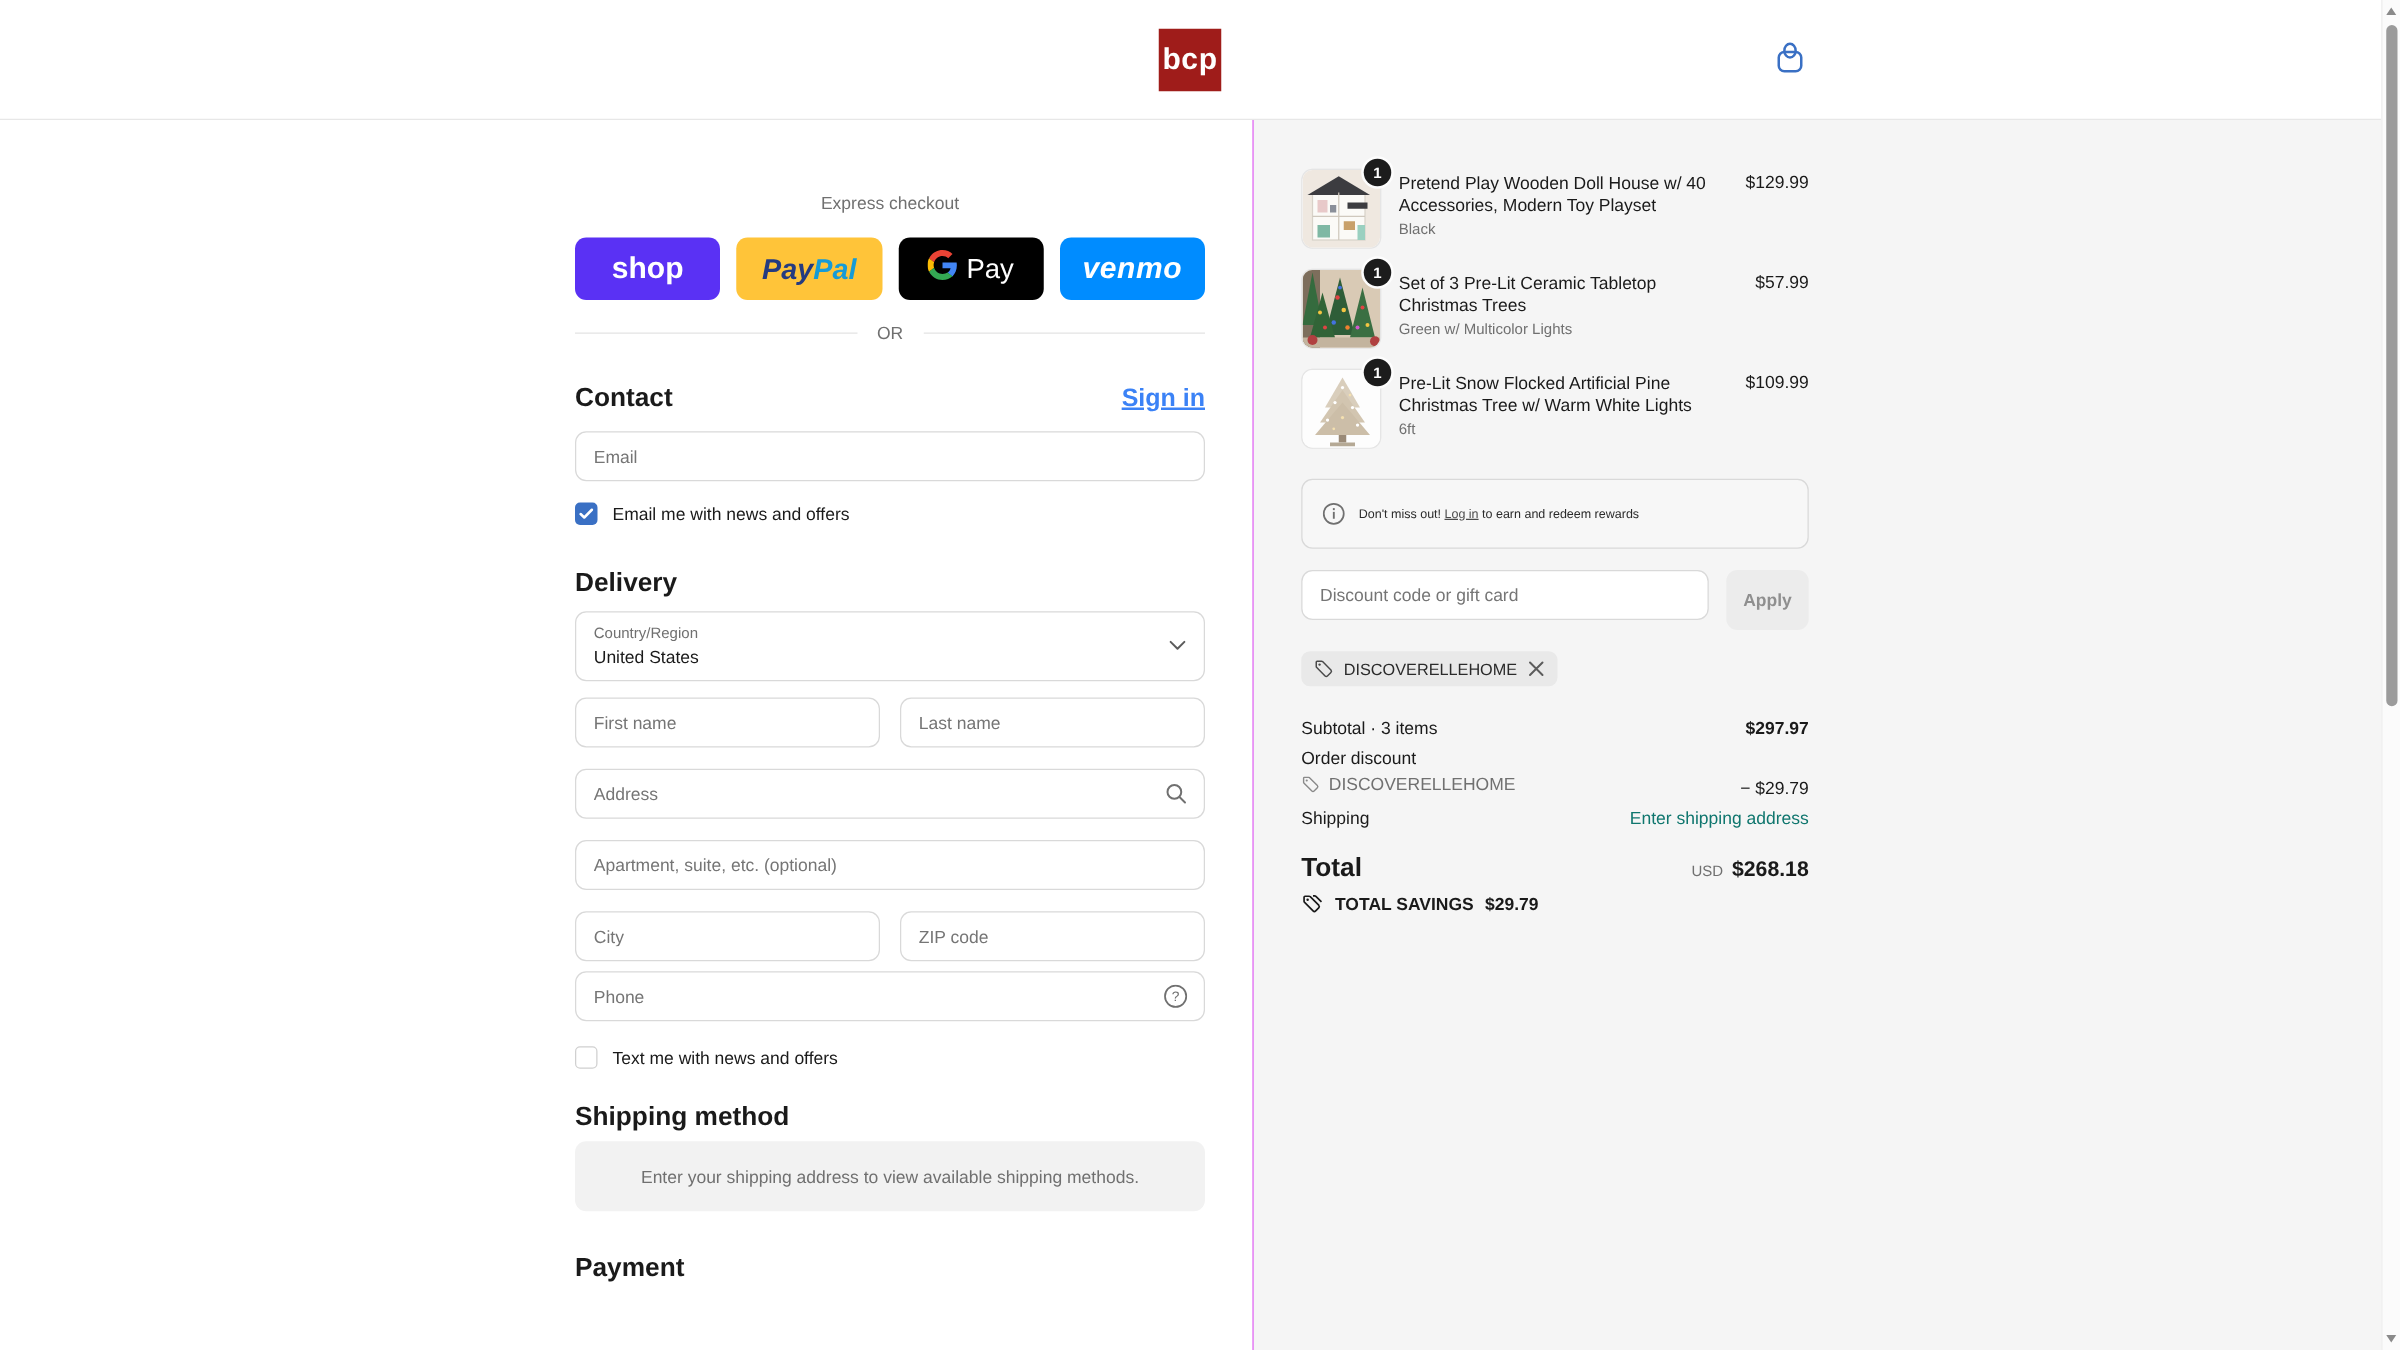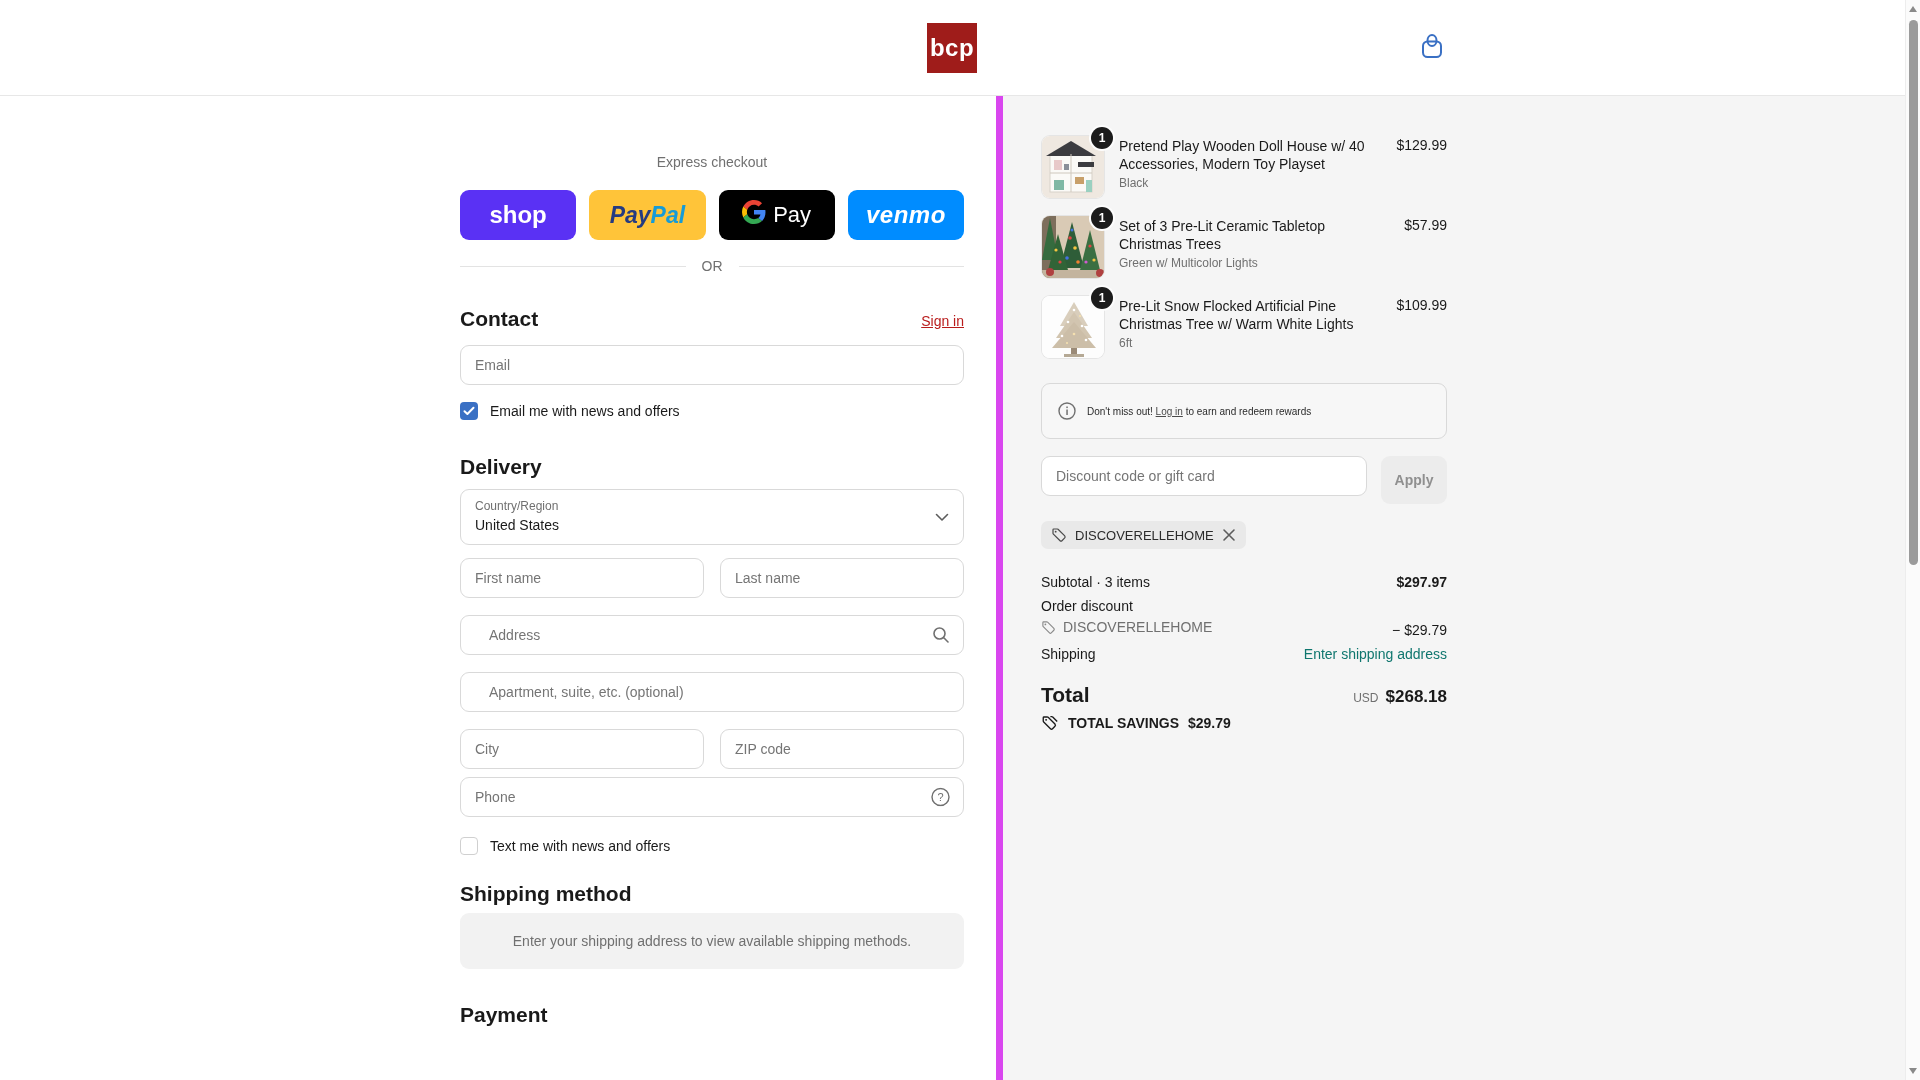--- a/index.html
+++ b/index.html
@@ -8,39 +8,39 @@
   .viewport { position:absolute; top:0; left:0; width:1905px; height:1080px; }
 
   
   .header { position:relative; height:96px; background:#fff; border-bottom:1px solid #e7e7e7; }
   .logo { position:absolute; left:927px; top:23px; width:50px; height:50px; background:#9f1c1a; display:flex; align-items:center; justify-content:center; color:#fff; font-size:24px; font-weight:600; letter-spacing:.5px; cursor:pointer; }
   .cart-btn { position:absolute; left:1412px; top:28px; width:40px; height:40px; display:flex; align-items:center; justify-content:center; cursor:pointer; background:none; border:none; }
 
   .main { display:flex; height:984px; }
 
   
-  .form-col { width:1003px; background:#fff; border-right:7px solid #d946ef; overflow:hidden; }
+  .form-col { width:1003px; background:#fff; border-right:1px solid #d946ef; overflow:hidden; }
   .form-inner { width:504px; margin-left:460px; padding-top:58px; }
 
   .express-label { text-align:center; font-size:14px; color:#707070; line-height:16px; }
   .express-row { display:flex; gap:13px; margin-top:20px; }
   .xbtn { flex:1; height:50px; border:none; border-radius:9px; display:flex; align-items:center; justify-content:center; cursor:pointer; }
   .xbtn.shop { background:#5a31f4; color:#fff; font-size:24px; font-weight:700; }
   .xbtn.paypal { background:#ffc439; font-style:italic; font-weight:700; font-size:23px; }
   .xbtn.paypal .pp1 { color:#253b80; }
   .xbtn.paypal .pp2 { color:#169bd7; }
   .xbtn.gpay { background:#000; color:#fff; font-size:22px; gap:7px; }
   .xbtn.venmo { background:#008cff; color:#fff; font-style:italic; font-weight:700; font-size:24px; letter-spacing:.5px; }
 
   .or-divider { display:flex; align-items:center; gap:16px; margin-top:17px; color:#707070; font-size:14px; line-height:18px; }
   .or-divider::before,.or-divider::after { content:""; flex:1; height:1px; background:#e3e3e3; }
 
   h2.section { font-size:21px; font-weight:700; line-height:25px; color:#1a1a1a; }
   .contact-head { display:flex; align-items:baseline; justify-content:space-between; margin-top:31px; }
-  .signin { font-size:14px; color:#b91c1c; text-decoration:underline; cursor:pointer; }
+  .signin { font-size:20px; color:#3b82f6; text-decoration:underline; cursor:pointer;font-weight:bold; }
 
   .field { position:relative; border:1px solid #d9d9d9; border-radius:9px; background:#fff; }
   .field input { width:100%; height:100%; border:none; outline:none; background:transparent; font-family:inherit; font-size:14px; color:#1a1a1a; padding:0 14px; border-radius:9px; }
   .field input::placeholder { color:#757575; }
   .f-48 { height:40px; }
   .f-56 { height:56px; }
   .email-field { margin-top:14px; }
 
   .check-row { display:flex; align-items:center; gap:12px; margin-top:17px; font-size:14px; }
   .checkbox { width:18px; height:18px; border-radius:4px; flex:0 0 auto; cursor:pointer; display:flex; align-items:center; justify-content:center; }
@@ -48,21 +48,21 @@
   .checkbox.off { background:#fff; border:1px solid #d0d0d0; }
 
   .delivery-head { margin-top:34px; }
   .select-box { position:relative; margin-top:10px; padding:9px 14px; cursor:pointer; }
   .select-box .flabel { font-size:12px; color:#707070; line-height:14px; }
   .select-box .fvalue { font-size:14px; color:#1a1a1a; line-height:20px; margin-top:2px; }
   .chevron { position:absolute; right:14px; top:50%; transform:translateY(-50%); }
 
   .row2 { display:flex; gap:16px; margin-top:13px; }
   .row2 .field { flex:1; }
-  .mt17 { margin-top:17px;padding-left:14px; }
+  .mt17 { margin-top:17px; }
   .row3 { display:flex; gap:16px; margin-top:17px; align-items:flex-start; }
   .row3 > * { flex:1; }
   .row3 .select-box { margin-top:0; }
 
   .field .right-icon { position:absolute; right:13px; top:50%; transform:translateY(-50%); display:flex; }
   .phone-row { margin-top:8px; }
 
   .shipm-head { margin-top:26px; }
   .ship-notice { margin-top:7px; height:56px; background:#f2f2f2; border-radius:9px; display:flex; align-items:center; justify-content:center; font-size:14px; color:#707070; }
   .payment-head { margin-top:33px; }

